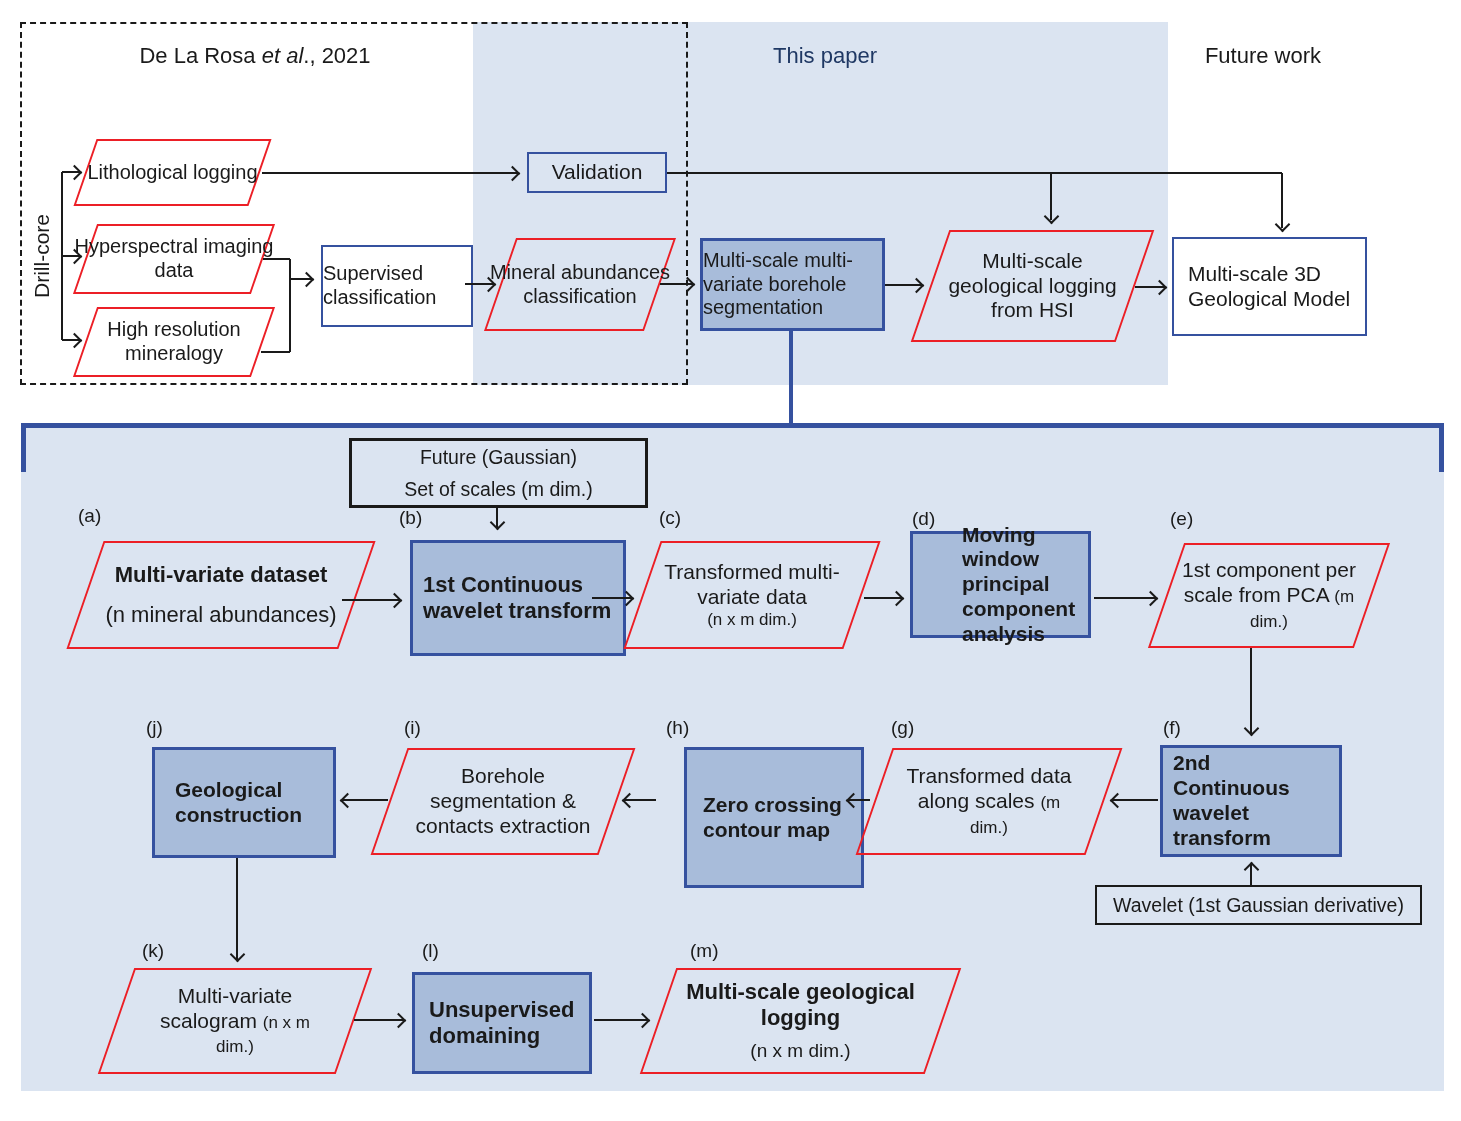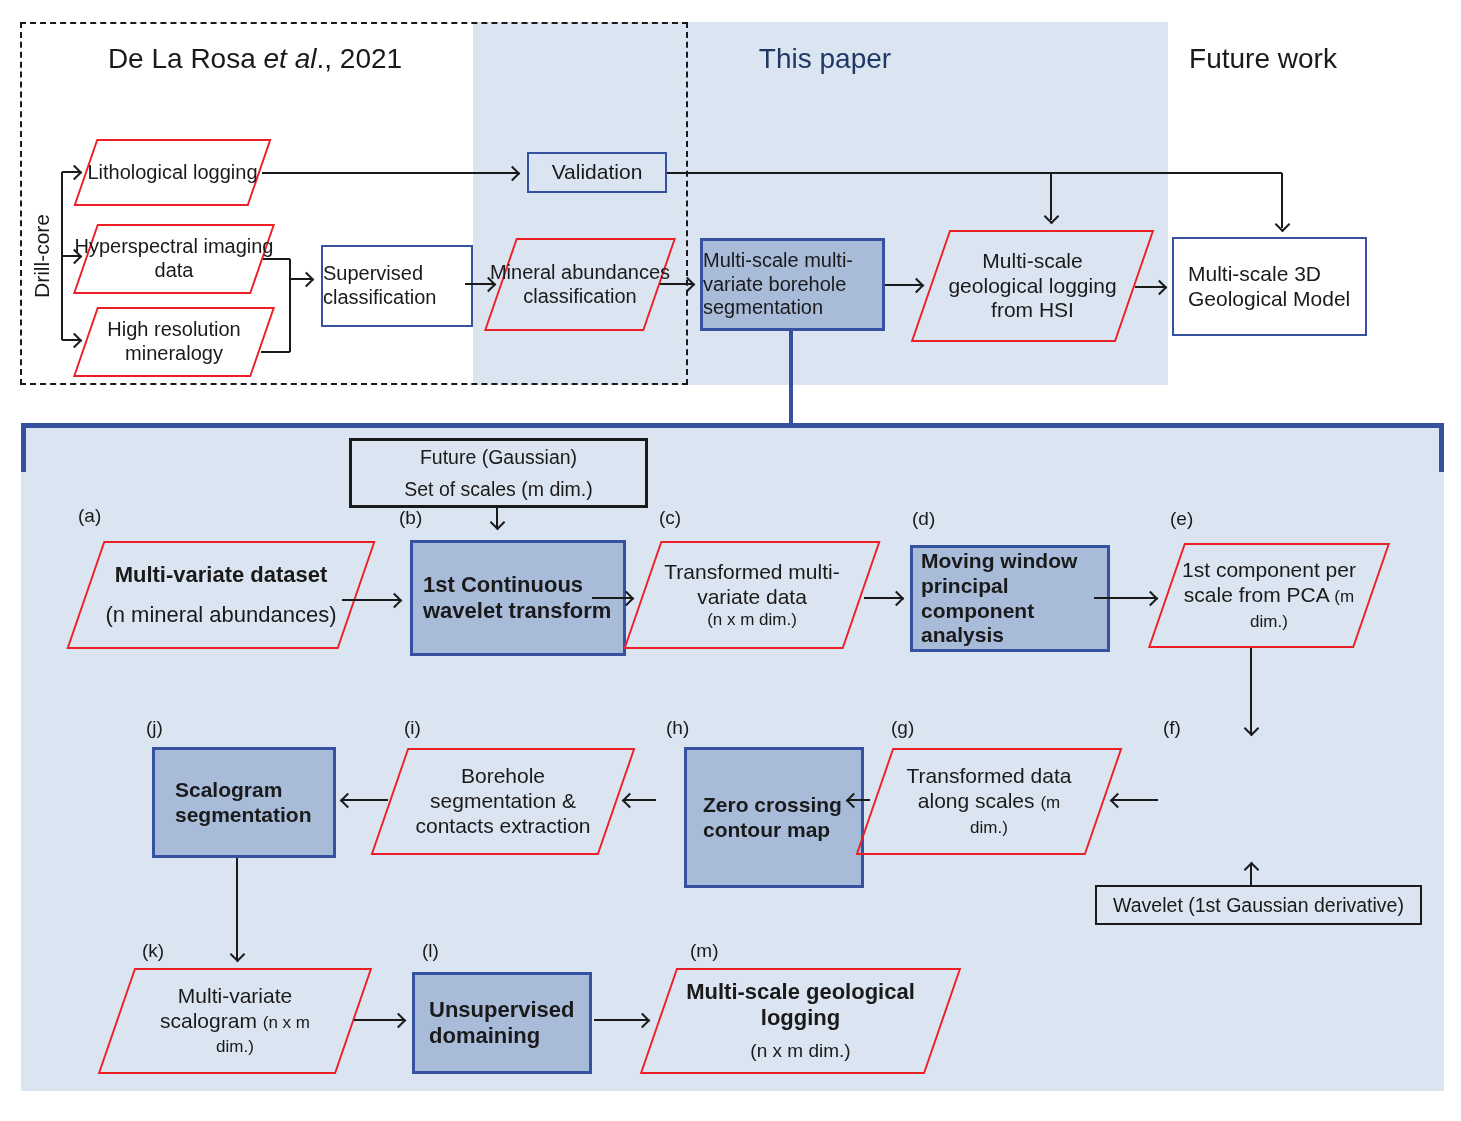--- a/index.html
+++ b/index.html
@@ -10,21 +10,21 @@
     --red:#ec1f26;
     --ink:#1a1a1a;
     --navy:#1f3864;
   }
   html,body{margin:0;padding:0;background:#fff;}
   body{font-family:"Liberation Sans", sans-serif;color:var(--ink);}
   #stage{position:relative;width:1461px;height:1121px;background:var(--bg);overflow:hidden;}
   .abs{position:absolute;}
   .region{position:absolute;background:var(--lightblue);}
   .dashed{position:absolute;border:2px dashed var(--ink);background:transparent;}
-  .sectitle{position:absolute;font-size:28px;text-align:center;}
+  .sectitle{position:absolute;font-size:22px;text-align:center;}
   .box{position:absolute;display:flex;align-items:center;justify-content:center;box-sizing:border-box;line-height:1.18;}
   .bluebox{background:var(--fill);border:3px solid var(--border);font-weight:bold;}
   .bluebox.reg{font-weight:normal;}
   .whitebox{background:#fff;border:2.5px solid var(--border);}
   .lb-box{background:var(--lightblue);border:2.5px solid var(--border);}
   .blackbox{border:3px solid var(--ink);background:transparent;}
   .par{position:absolute;border:2.5px solid var(--red);transform:skewX(-19deg);background:transparent;box-sizing:border-box;}
   .par.white{background:#fff;}
   .par .inner{position:absolute;left:-14px;right:-14px;top:0;bottom:0;transform:skewX(19deg);display:flex;flex-direction:column;align-items:center;justify-content:center;text-align:center;line-height:1.18;}
   .t20{font-size:20px;}
@@ -126,44 +126,47 @@
   </div>
   <div class="box bluebox t22" style="left:410px;top:540px;width:216px;height:116px;">
     <span style="padding:0 10px;">1st Continuous wavelet transform</span>
   </div>
   <div class="par" style="left:642px;top:541px;width:220px;height:108px;">
     <div class="inner t21">
       <span class="blk" style="max-width:200px;">Transformed multi-variate data</span>
       <span class="blk sub">(n x m dim.)</span>
     </div>
   </div>
-  <div class="box bluebox t21" style="left:910px;top:545px;width:200px;height:107px;">
+  <div class="box bluebox t21" style="left:910px;top:531px;width:181px;height:107px;padding-left:41px;">
     <span style="padding:0 8px;">Moving window principal component analysis</span>
   </div>
   <div class="par" style="left:1166px;top:543px;width:206px;height:105px;">
     <div class="inner t21">
         <span style="max-width:192px;"><span>1st component per scale from PCA</span> <span class="sub">(m dim.)</span></span>
       </div>
   </div>
 
   <div class="box bluebox t21" style="left:152px;top:747px;width:184px;height:111px;">
-    <span style="padding:0 20px;">Scalogram segmentation</span>
+    <span style="padding:0 20px;">Geological construction</span>
   </div>
   <div class="par" style="left:389px;top:748px;width:228px;height:107px;">
     <div class="inner t21">
         <span style="max-width:190px;">Borehole segmentation &amp; contacts extraction</span>
       </div>
   </div>
   <div class="box bluebox t21" style="left:684px;top:747px;width:180px;height:141px;">
     <span style="padding:0 16px;">Zero crossing contour map</span>
   </div>
   <div class="par" style="left:874px;top:748px;width:230px;height:107px;">
     <div class="inner t21">
         <span style="max-width:165px;"><span>Transformed data along scales</span> <span class="sub">(m dim.)</span></span>
       </div>
+  </div>
+  <div class="box bluebox t21" style="left:1160px;top:745px;width:182px;height:112px;">
+    <span style="padding:0 10px;">2nd Continuous wavelet transform</span>
   </div>
 
   <div class="box blackbox" style="left:1095px;top:885px;width:327px;height:40px;border-width:2.5px;font-size:19.5px;">
     <span>Wavelet (1st Gaussian derivative)</span>
   </div>
 
   <div class="par" style="left:116px;top:968px;width:238px;height:106px;">
     <div class="inner t21">
         <span style="max-width:175px;"><span>Multi-variate scalogram</span> <span class="sub">(n x m dim.)</span></span>
       </div>

